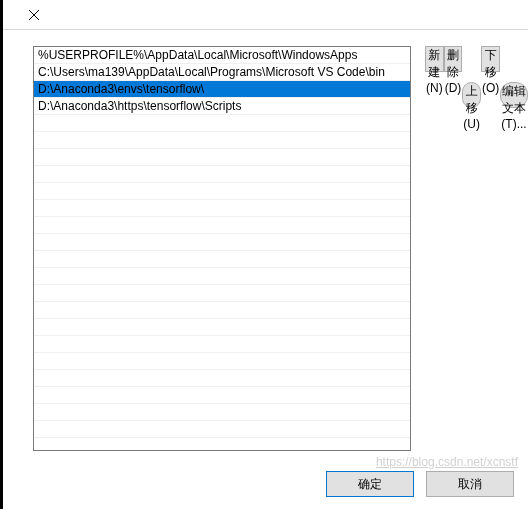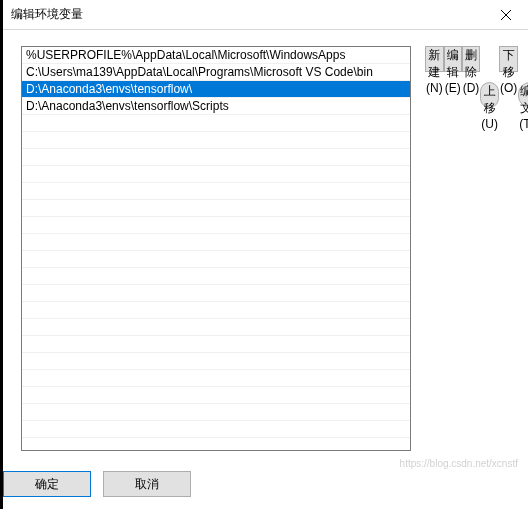--- a/index.html
+++ b/index.html
@@ -36,95 +36,96 @@
     display: flex;
     padding: 16px 14px 10px 18px;
     gap: 14px;
     height: calc(100% - 30px - 48px);
   }
   .list {
     flex: 1;
     border: 1px solid #7a7a7a;
     background: #fff;
     overflow: hidden;
+    margin-left: 12px;
   }
   .row {
     padding: 2px 4px;
     height: 17px;
     line-height: 13px;
     border-bottom: 1px solid #f0f0f0;
     white-space: nowrap;
     overflow: hidden;
     cursor: default;
   }
   .row.selected {
     background: #0078d7;
-    color: #ffffff;
+    color: #000000;
   }
   .side {
     width: 89px;
     display: flex;
   }
   .btn {
     height: 26px;
     margin-bottom: 10px;
     background: #e1e1e1;
     border: 1px solid #adadad;
     font-family: inherit;
     font-size: 12px;
     cursor: pointer;
     padding: 0;
   }
   .gap-lg { margin-top: 36px; border-radius: 12px; }
   .footer {
     display: flex;
-    justify-content: flex-start;
+    justify-content: flex-end;
     align-items: center;
     gap: 12px;
     padding: 10px 14px 12px 0;
     height: 48px;
   }
   .footer .pbtn {
     width: 88px;
     height: 26px;
     background: #e1e1e1;
     border: 1px solid #adadad;
     font-family: inherit;
     font-size: 12px;
     cursor: pointer;
   }
   .footer .pbtn.ok { border: 1px solid #0078d7; }
   .watermark {
     position: absolute;
     right: 10px;
     bottom: 40px;
     color: rgba(150,150,150,0.45);
-    font-size: 10px;
+    font-size: 12px;
     pointer-events: none;
+    text-decoration: underline;
   }
 </style>
 </head>
 <body>
 
 <div class="titlebar">
-  <span class="title">编辑环境变量</span>
   <div class="close">
     <svg viewBox="0 0 10 10">
         <line x1="0" y1="0" x2="10" y2="10"></line>
         <line x1="10" y1="0" x2="0" y2="10"></line>
       </svg>
   </div>
 </div>
 
 <div class="content">
   <div class="list" id="path-list">
       <div class="row">%USERPROFILE%\AppData\Local\Microsoft\WindowsApps</div>
       <div class="row">C:\Users\ma139\AppData\Local\Programs\Microsoft VS Code\bin</div>
       <div class="row selected">D:\Anaconda3\envs\tensorflow\</div>
-      <div class="row">D:\Anaconda3\envs\tensorflow\Scripts</div>
+      <div class="row">D:\Anaconda3\https\tensorflow\Scripts</div>
       <div class="row"></div>
       <div class="row"></div>
       <div class="row"></div>
       <div class="row"></div>
       <div class="row"></div>
       <div class="row"></div>
       <div class="row"></div>
       <div class="row"></div>
       <div class="row"></div>
       <div class="row"></div>
@@ -133,21 +134,20 @@
       <div class="row"></div>
       <div class="row"></div>
       <div class="row"></div>
       <div class="row"></div>
       <div class="row"></div>
       <div class="row"></div>
       <div class="row"></div>
     </div>
   <div class="side">
     <button class="btn">新建(N)</button>
-    <button class="btn">编辑(E)</button>
     <button class="btn">删除(D)</button>
     <button class="btn gap-lg">上移(U)</button>
     <button class="btn">下移(O)</button>
     <button class="btn gap-lg">编辑文本(T)...</button>
   </div>
 </div>
 
 <div class="footer">
   <button class="pbtn ok">确定</button>
   <button class="pbtn">取消</button>

